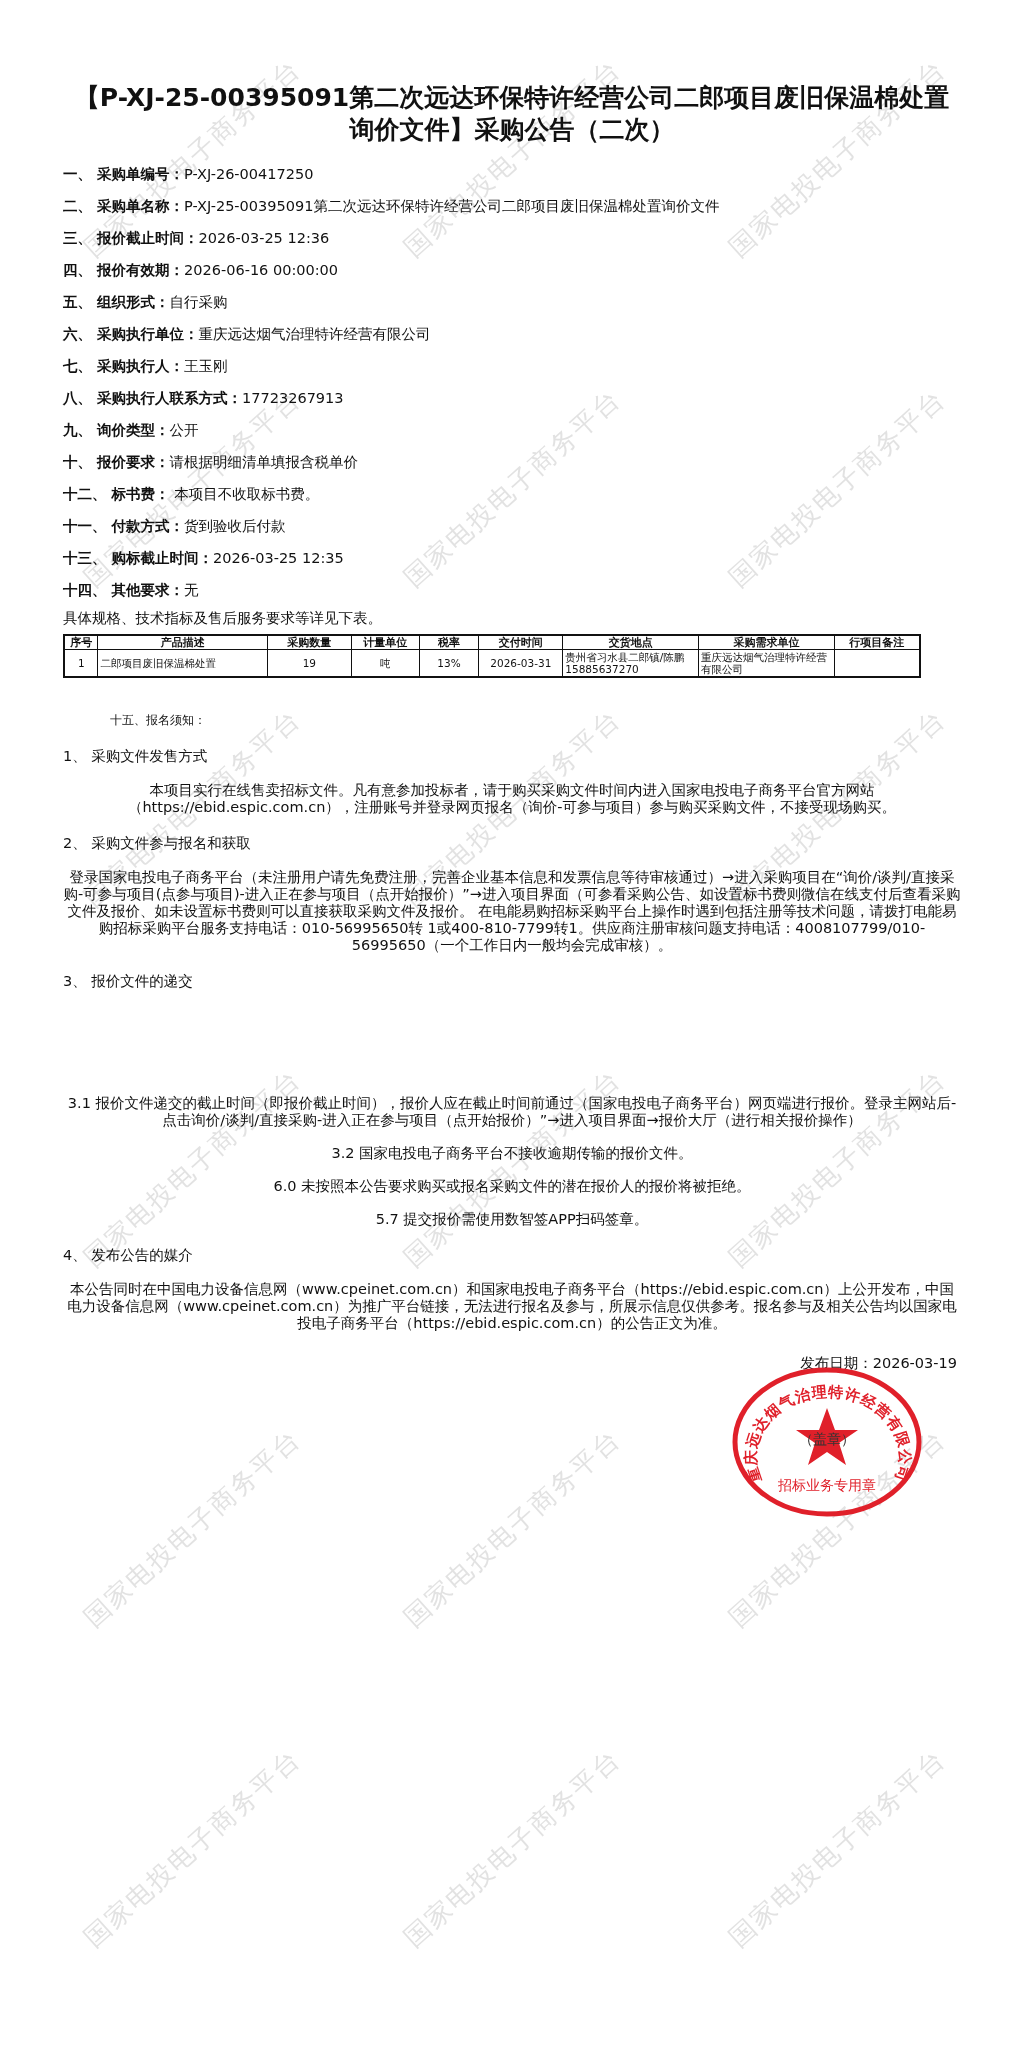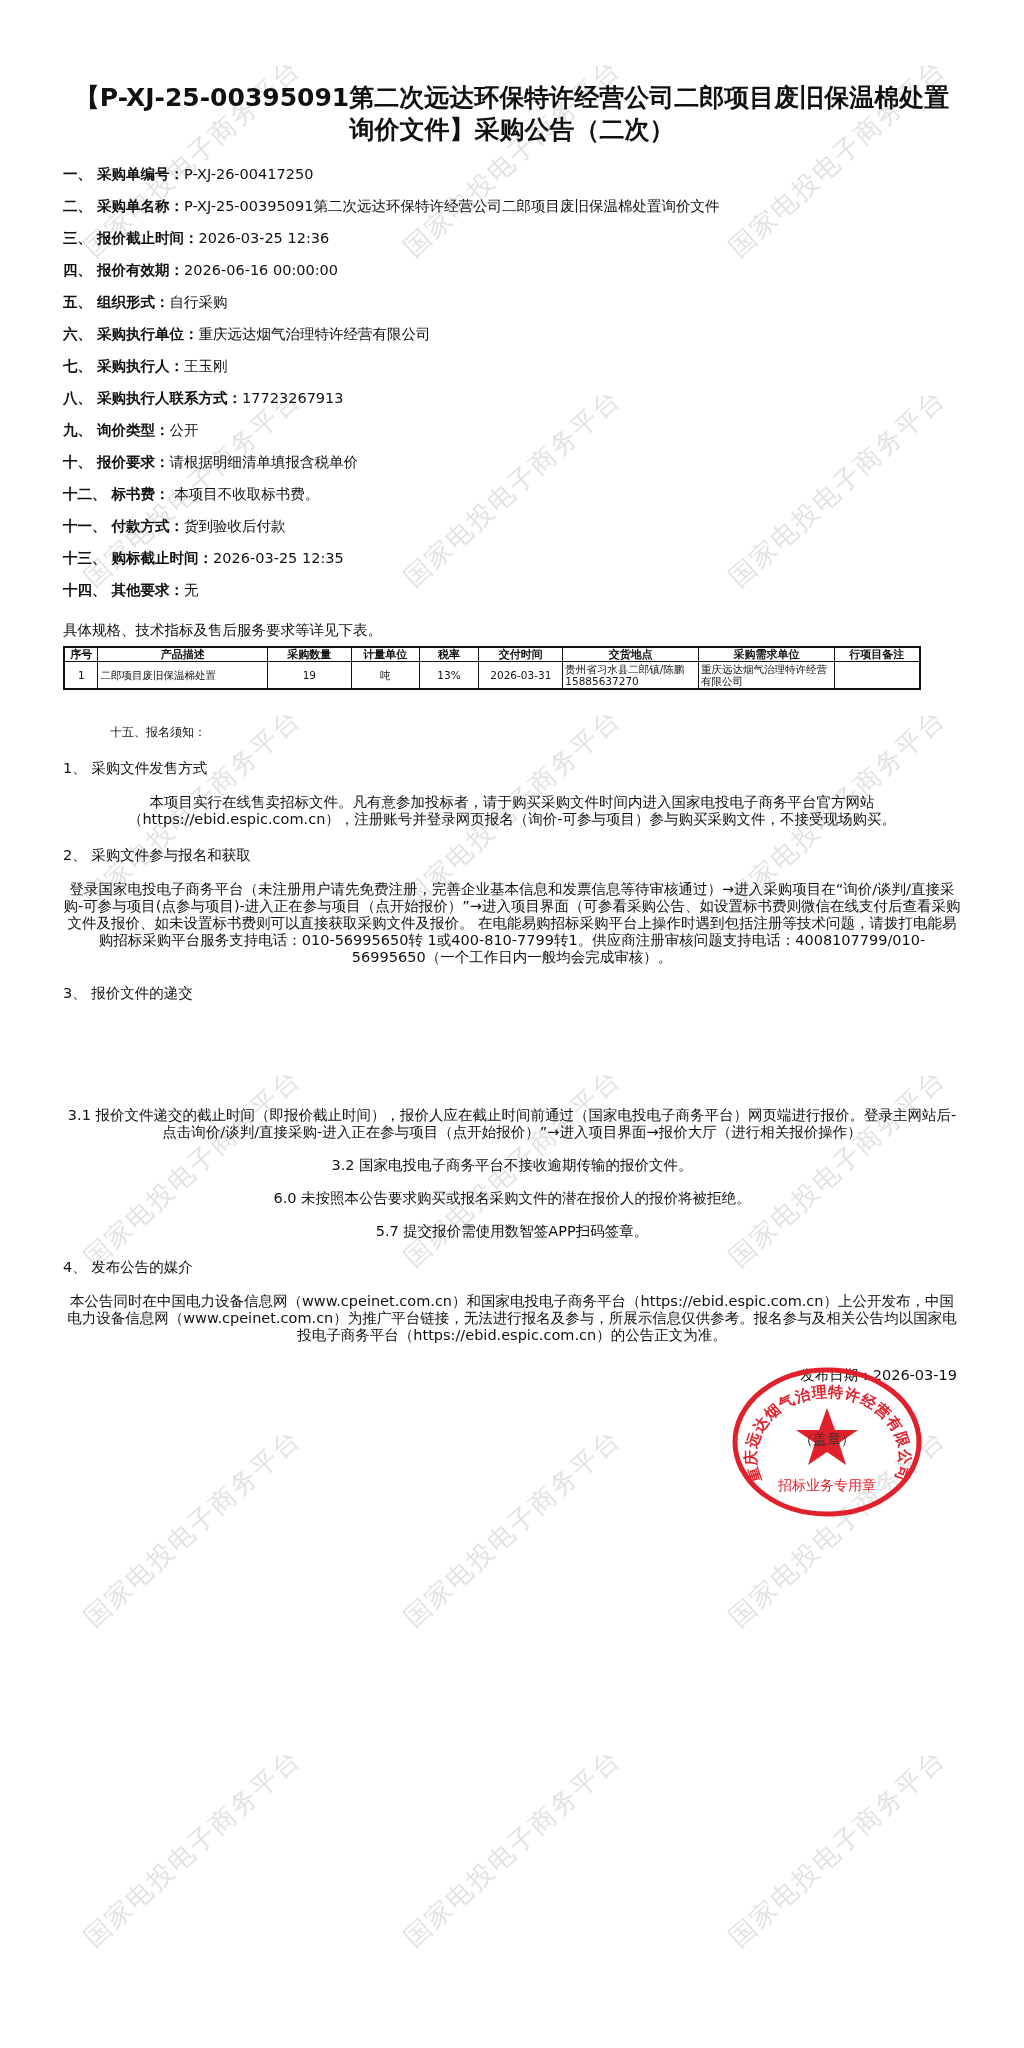--- a/index.html
+++ b/index.html
@@ -7,21 +7,21 @@
       font-family: "DejaVu Sans", "Liberation Sans", sans-serif; color: #111; }
     .watermarks { position: absolute; inset: 0; pointer-events: none; z-index: 0; }
     .wm { position: absolute; font-size: 26px; color: #e2e2e2; transform: rotate(-42deg);
       transform-origin: left bottom; white-space: nowrap; letter-spacing: 2px; }
     .page { position: relative; z-index: 1; padding: 0 63px; }
     .title { text-align: center; font-weight: bold; font-size: 25px; line-height: 32px;
       margin: 8px; padding-top: 74px; letter-spacing: 0px; }
     .fields { margin-top: 12px; }
     .field { font-size: 14.5px; height: 32px; line-height: 32px; }
     .field .lbl { font-weight: bold; }
-    .intro { font-size: 14.5px; line-height: 24px; margin-top: 12px; }
+    .intro { font-size: 14.5px; line-height: 24px; margin-top: 0px; }
     table.items { border-collapse: collapse; margin-top: 4px; width: 858px; font-size: 10.5px;
       border: 2px solid #111; }
     table.items th, table.items td { border: 1.5px solid #111; padding: 0 2px; text-align: center;
       line-height: 12px; vertical-align: middle; }
     table.items th { font-weight: bold; font-size: 11px; height: 13px; }
     table.items td { height: 26px; }
     table.items td.left { text-align: left; }
     .section-title { font-weight: normal; font-size: 12px; margin-top: 34px; margin-left: 47px; }
     .sub { font-size: 14.5px; margin-top: 18px; }
     .para { font-size: 14.5px; line-height: 17px; margin-top: 16px; text-align: center; }

